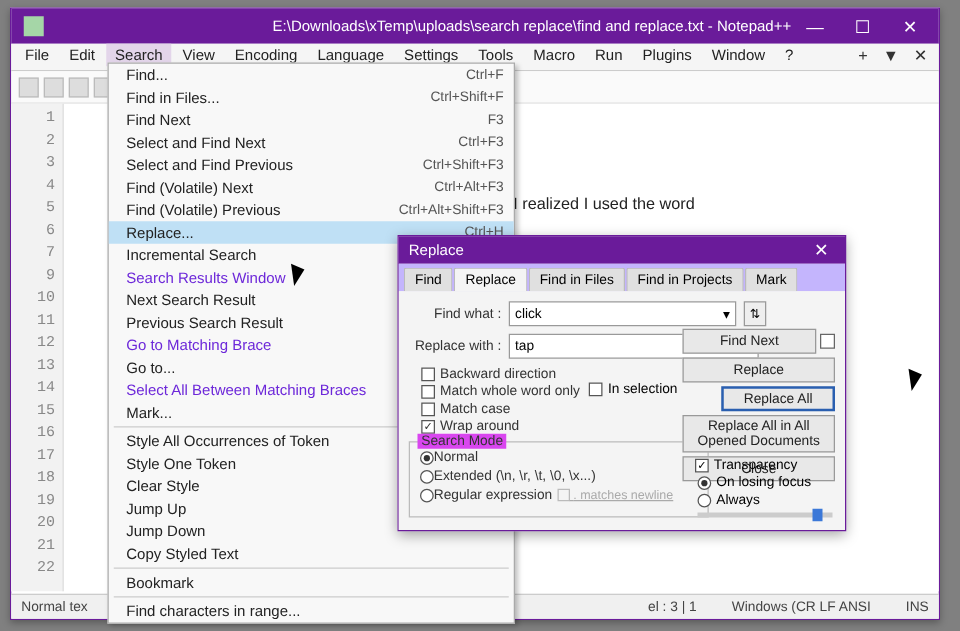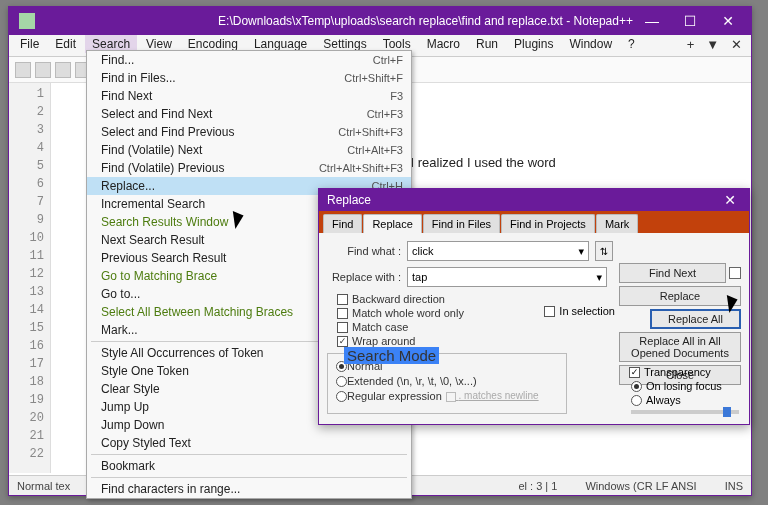--- a/index.html
+++ b/index.html
@@ -20,42 +20,42 @@
 .gutter { position: absolute; left: 0; top: 0; width: 42px; background: #f2f2f2; border-right: 1px solid #ddd; height: 100%; padding-top: 2px; }
 .gutter div { text-align: right; padding-right: 6px; font-size: 12px; color: #888; line-height: 18px; font-family: "Courier New", monospace; }
 .editor-text { position: absolute; left: 330px; top: 35px; font-family: "Courier New", monospace; font-size: 13px; color: #222; line-height: 18px; white-space: pre; }
 .editor-text div { }
 .statusbar { position: absolute; bottom: 0; left: 0; right: 0; height: 20px; background: #f0f0f0; border-top: 1px solid #ccc; display: flex; align-items: center; padding: 0 8px; font-size: 11px; color: #444; gap: 28px; }
 .statusbar .spacer { flex: 1; }
 
 .dropdown { position: absolute; left: 86px; top: 50px; width: 326px; background: #f8f8f8; border: 1px solid #aaa; box-shadow: 2px 2px 4px rgba(0,0,0,0.25); z-index: 5; }
 .dropdown .row { display: flex; align-items: center; height: 18px; padding: 0 8px 0 14px; font-size: 12px; color: #222; }
 .dropdown .row.sel { background: #bfe0f5; }
-.dropdown .row.dis { color: #4d7c0f; }
+.dropdown .row.dis { color: #6d28d9; }
 .dropdown .row .lbl { flex: 1; }
 .dropdown .row .sc { color: #555; font-size: 11px; }
 .dropdown .sep { height: 1px; background: #ccc; margin: 2px 4px; }
 
-.dialog { position: absolute; left: 318px; top: 188px; width: 432px; background: #f4f4f4; border: 1px solid #6a1b9a; box-shadow: 0 3px 10px rgba(0,0,0,0.35); z-index: 10; }
+.dialog { position: absolute; left: 318px; top: 188px; width: 359px; background: #f4f4f4; border: 1px solid #6a1b9a; box-shadow: 0 3px 10px rgba(0,0,0,0.35); z-index: 10; }
 .dialog .dlgtitle { background: #6a1b9a; color: #fff; height: 22px; display: flex; align-items: center; padding: 0 8px; font-size: 12px; }
 .dialog .dlgtitle .spacer { flex: 1; }
 .dialog .dlgtitle .close { width: 22px; text-align: center; font-size: 14px; }
-.dialog .tabs { display: flex; align-items: flex-end; height: 22px; background: #c2410c; padding-left: 4px; gap: 1px; }
+.dialog .tabs { display: flex; align-items: flex-end; height: 22px; background: #c4b5fd; padding-left: 4px; gap: 1px; }
 .dialog .tabs .tab { padding: 3px 8px; font-size: 11px; background: #e0e0e0; border: 1px solid #bbb; border-bottom: none; border-radius: 2px 2px 0 0; }
 .dialog .tabs .tab.active { background: #f4f4f4; }
 .dialog .body { padding: 8px 8px 10px 8px; background: #f4f4f4; position: relative; }
 .dialog .fieldrow { display: flex; align-items: center; margin-bottom: 6px; gap: 6px; }
 .dialog .fieldrow label { width: 74px; text-align: right; font-size: 11px; color: #333; }
 .dialog .fieldrow .combo { flex: 1; height: 20px; border: 1px solid #999; background: #fff; font-size: 11px; padding: 0 4px; display: flex; align-items: center; justify-content: space-between; max-width: 200px; }
 .dialog .fieldrow .dbl { width: 18px; height: 20px; border: 1px solid #999; background: #eee; display:flex; align-items:center; justify-content:center; font-size:10px; }
 .dialog .checks { margin: 4px 0 6px 10px; }
 .dialog .checks .ck { display: flex; align-items: center; gap: 4px; font-size: 11px; color: #333; margin-bottom: 2px; }
 .dialog .checks .ck .box { width: 11px; height: 11px; border: 1px solid #555; background: #fff; display:flex; align-items:center; justify-content:center; font-size: 9px; line-height: 1; }
 .dialog .group { border: 1px solid #bbb; padding: 6px 8px 8px 8px; margin-top: 4px; position: relative; }
-.dialog .group .legend { position: absolute; top: -7px; left: 16px; background: #3b82f6; padding: 0 3px; font-size: 15px; color: #333; }
+.dialog .group .legend { position: absolute; top: -7px; left: 6px; background: #d946ef; padding: 0 3px; font-size: 11px; color: #333; }
 .dialog .group .rad { display: flex; align-items: center; gap: 0; font-size: 11px; color: #333; margin-bottom: 3px; }
 .dialog .group .rad .r { width: 11px; height: 11px; border: 1px solid #555; border-radius: 50%; background: #fff; display: flex; align-items: center; justify-content: center; }
 .dialog .group .rad .r.on::after { content: ""; width: 5px; height: 5px; background: #333; border-radius: 50%; }
 .dialog .btns { position: absolute; right: 8px; top: 30px; width: 122px; display: flex; flex-direction: column; gap: 3px; }
 .dialog .btns button { height: 20px; font-size: 11px; background: #e8e8e8; border: 1px solid #999; color:#222; }
 .dialog .btns button.hl { border: 2px solid #2a5fb0; margin-left: 31px; }
 .dialog .insel { position: absolute; right: 134px; top: 72px; display: flex; align-items: center; gap: 4px; font-size: 11px; }
 .dialog .insel .box { width: 11px; height: 11px; border: 1px solid #555; background: #fff; }
 .dialog .transp { position: absolute; right: 10px; bottom: 10px; width: 110px; }
 .dialog .transp .hdr { display:flex; align-items:center; gap:4px; font-size:11px; margin-bottom:2px; }

